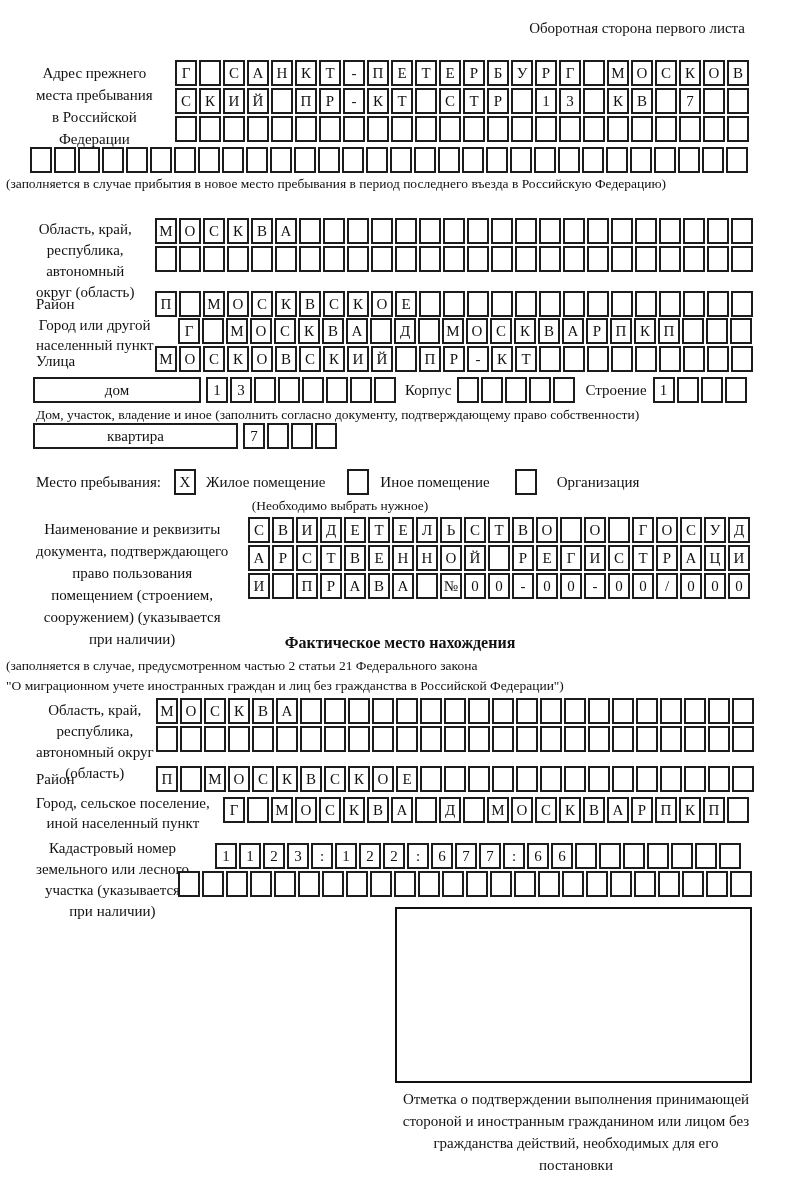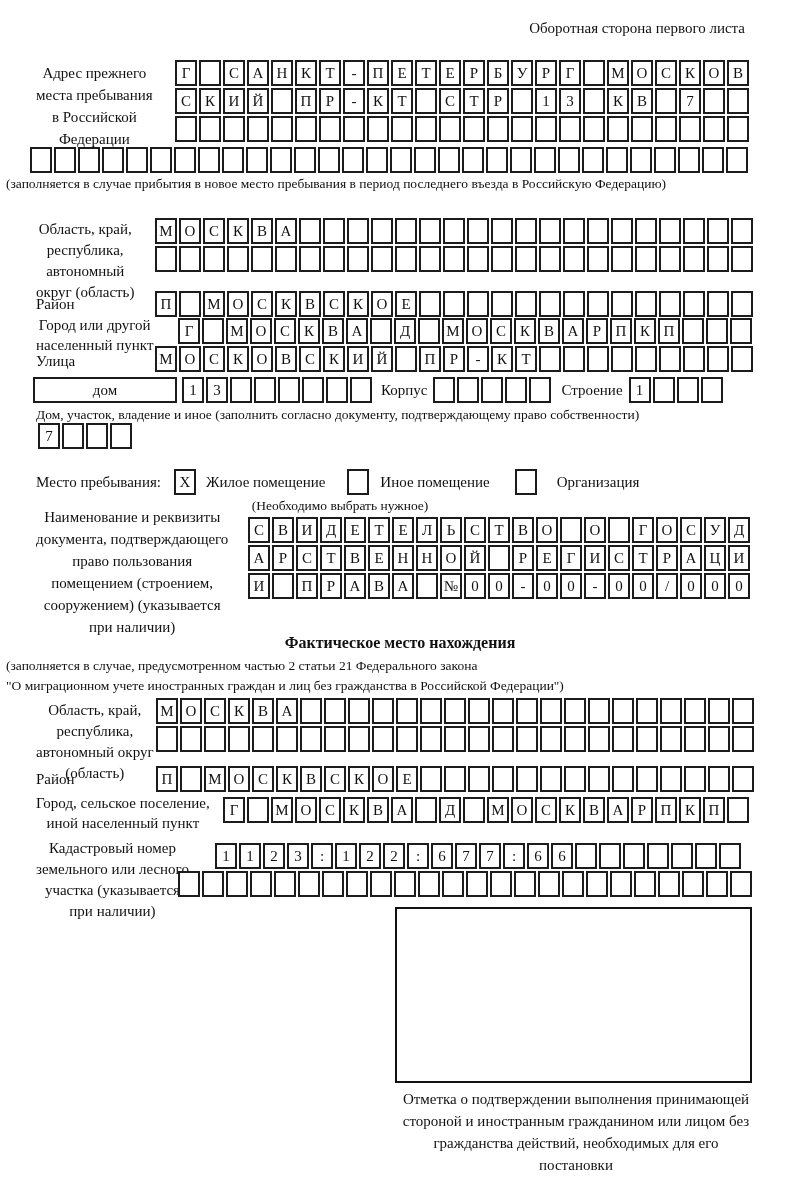--- a/index.html
+++ b/index.html
@@ -294,21 +294,21 @@
       <span class="cell"></span>
       <span class="cell"></span>
       <span class="cell"></span>
       <span class="cell"></span>
       <span class="cell"></span>
       <span class="cell"></span>
       <span class="cell"></span>
     </div>
 
   <div class="row" style="left:33px;top:377px">
-    <span class="widebox" style="width:144px">дом</span>
+    <span class="widebox" style="width:168px">дом</span>
     <span class="cells" style="margin-left:5px">
         <span class="cell">1</span>
         <span class="cell">3</span>
         <span class="cell"></span>
         <span class="cell"></span>
         <span class="cell"></span>
         <span class="cell"></span>
         <span class="cell"></span>
         <span class="cell"></span>
       </span>
@@ -324,40 +324,41 @@
     <span class="cells">
         <span class="cell">1</span>
         <span class="cell"></span>
         <span class="cell"></span>
         <span class="cell"></span>
       </span>
   </div>
   <div class="note" style="left:36px;top:407px">Дом, участок, владение и иное (заполнить согласно документу, подтверждающему право собственности)</div>
 
   <div class="row" style="left:33px;top:423px">
+    <span class="widebox" style="width:205px">квартира</span>
     <span class="cells" style="margin-left:5px">
         <span class="cell">7</span>
         <span class="cell"></span>
         <span class="cell"></span>
         <span class="cell"></span>
       </span>
   </div>
 
   <div class="row" style="left:36px;top:469px">
     <span class="lbl">Место пребывания:</span>
     <span class="cell" style="margin-left:13px">X</span>
     <span class="lbl" style="margin-left:10px">Жилое помещение</span>
     <span class="cell" style="margin-left:22px"></span>
     <span class="lbl" style="margin-left:11px">Иное помещение</span>
     <span class="cell" style="margin-left:25px"></span>
     <span class="lbl" style="margin-left:20px">Организация</span>
   </div>
   <div class="note" style="left:190px;top:498px;width:300px;text-align:center;white-space:normal">(Необходимо выбрать нужное)</div>
 
-  <div class="label" style="left:36px;top:506px;line-height:22px">Наименование и реквизиты
+  <div class="label" style="left:36px;top:518px;line-height:22px">Наименование и реквизиты
 документа, подтверждающего
 право пользования
 помещением (строением,
 сооружением) (указывается
 при наличии)</div>
   <div class="cellrow" style="left:248px;top:517px">
       <span class="cell">С</span>
       <span class="cell">В</span>
       <span class="cell">И</span>
       <span class="cell">Д</span>

